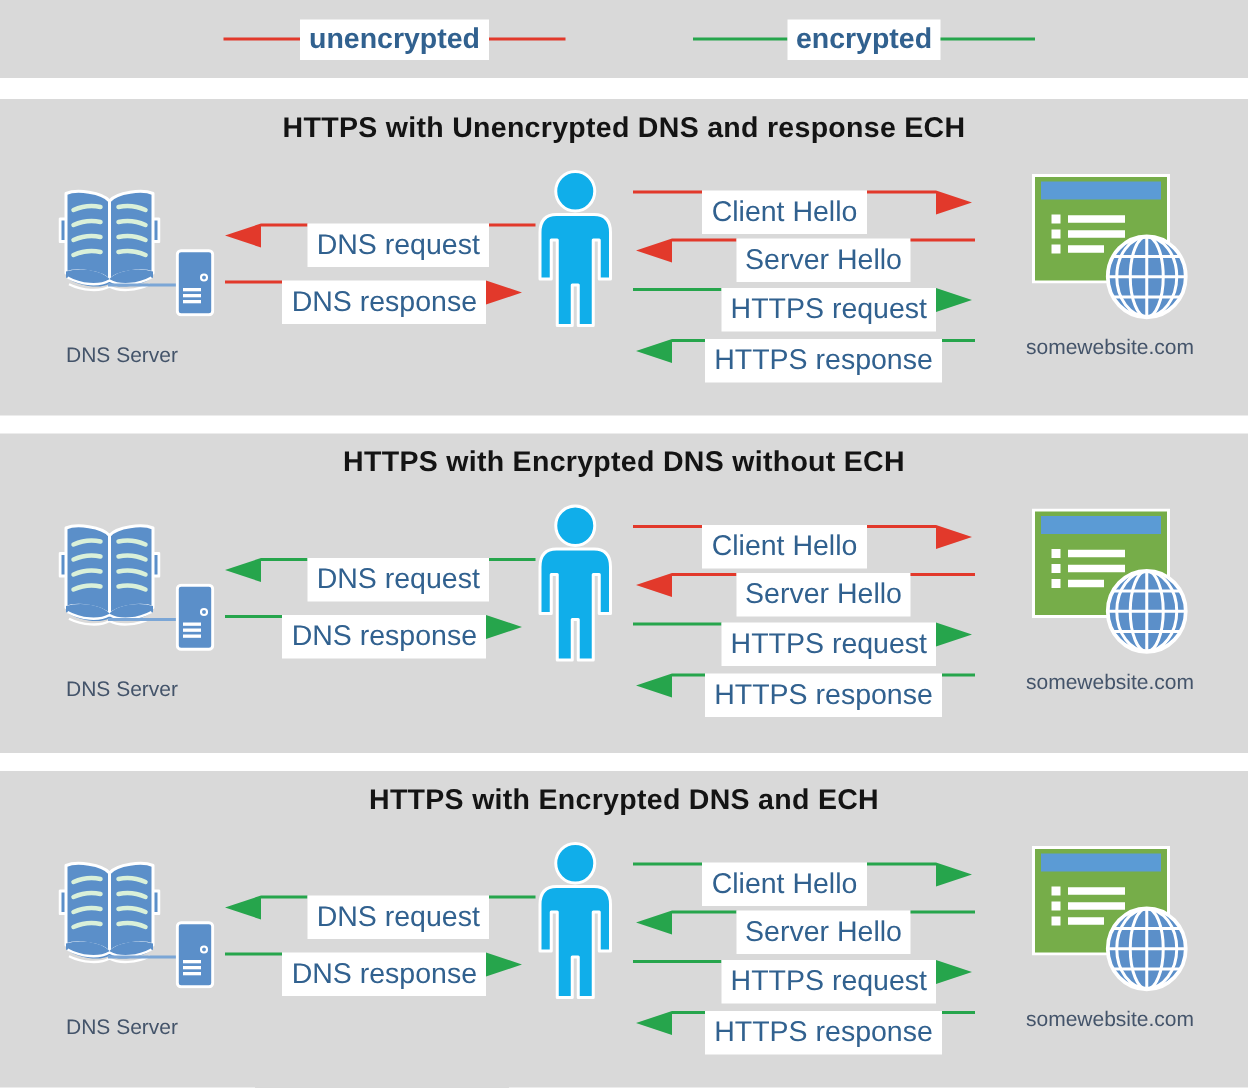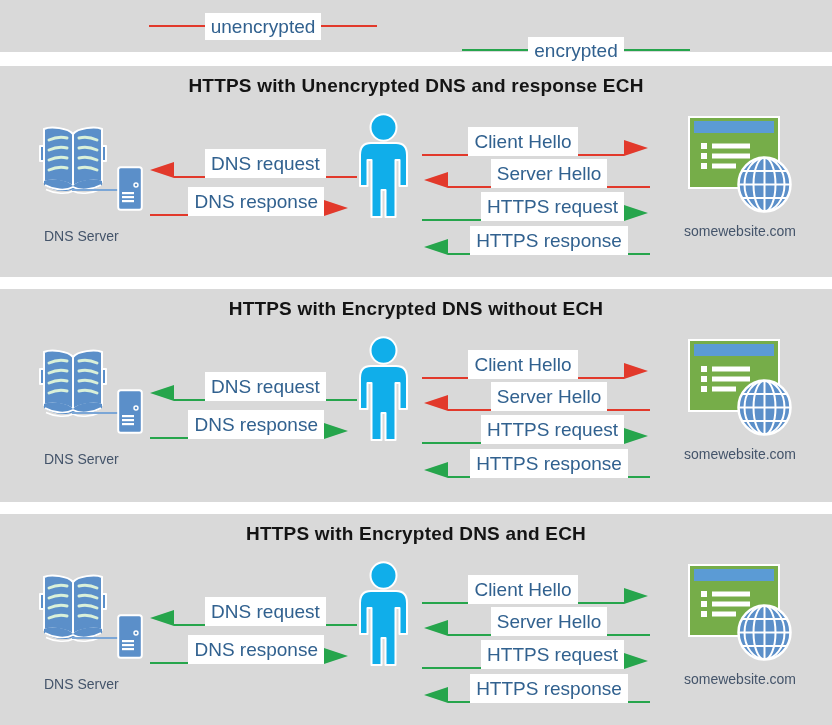--- a/index.html
+++ b/index.html
@@ -4,47 +4,47 @@
 <style>
   html,body{margin:0;padding:0;background:#ffffff;}
   body{width:832px;height:725px;font-family:"Liberation Sans", sans-serif;position:relative;overflow:hidden;}
   .band{position:absolute;left:0;width:832px;background:var(--color-panel-bg,#d9d9d9);}
   .panel{overflow:visible;}
   .panel-title{position:absolute;top:9px;left:0;width:100%;text-align:center;
     font-size:19px;font-weight:bold;color:var(--color-title-text,#141414);letter-spacing:.2px;}
   .icon{position:absolute;display:block;}
   .connector{position:absolute;height:2px;background:var(--color-connector-blue,#7ba6d6);}
   .caption{position:absolute;font-size:14px;color:var(--color-caption-text,#44546a);white-space:nowrap;}
-  .arrow{position:absolute;display:flex;align-items:flex-end;height:29px;}
+  .arrow{position:absolute;display:flex;align-items:flex-start;height:29px;}
   .arrow .line{flex:1 1 auto;height:2px;background:var(--c,#888);}
   .arrow .alabel{flex:0 0 auto;background:#ffffff;color:var(--color-label-text,#31618f);
     font-size:19px;line-height:27px;padding:1px 6px;white-space:nowrap;}
   .head{flex:0 0 auto;width:0;height:0;border-top:8px solid transparent;border-bottom:8px solid transparent;}
   .head.right{border-left:24px solid var(--c,#888);}
   .head.left{border-right:24px solid var(--c,#888);}
   .legend-item{position:absolute;top:12px;display:flex;align-items:center;height:28px;}
   .legend-item .line{flex:1 1 auto;height:2px;background:var(--c,#888);}
   .legend-item .llabel{flex:0 0 auto;background:#ffffff;color:var(--color-label-text,#31618f);
-    font-size:19px;line-height:25px;padding:1px 6px;}
+    font-size:19px;line-height:25px;padding:1px 6px;font-weight:bold;}
   .fill-person{fill:var(--color-person,#10aeea);}
   .fill-device{fill:var(--color-device-blue,#5b8fc9);}
   .fill-window{fill:var(--color-window-green,#76ad49);}
   .fill-titlebar{fill:var(--color-titlebar-blue,#5b9bd5);}
   .stroke-booklines{stroke:var(--color-book-lines,#d9f0d9);}
 </style>
 </head>
 <body>
 
 <div class="band" style="top:0;height:52px">
   <div class="legend-item" style="left: 149px; width: 228px; --c: #e2392b;">
     <span class="line"></span>
     <span class="llabel">unencrypted</span>
     <span class="line"></span>
   </div>
-  <div class="legend-item" style="left: 462px; width: 228px; margin-top: 24px; --c: #26a54c;">
+  <div class="legend-item" style="left: 462px; width: 228px; --c: #26a54c;">
     <span class="line"></span>
     <span class="llabel">encrypted</span>
     <span class="line"></span>
   </div>
 </div>
 
 <section class="band panel" style="top:66px;height:211px">
   <div class="panel-title">HTTPS with Unencrypted DNS and response ECH</div>
 
   <svg class="icon" style="left:39px;top:59px" width="68" height="74" viewBox="0 0 68 74">

